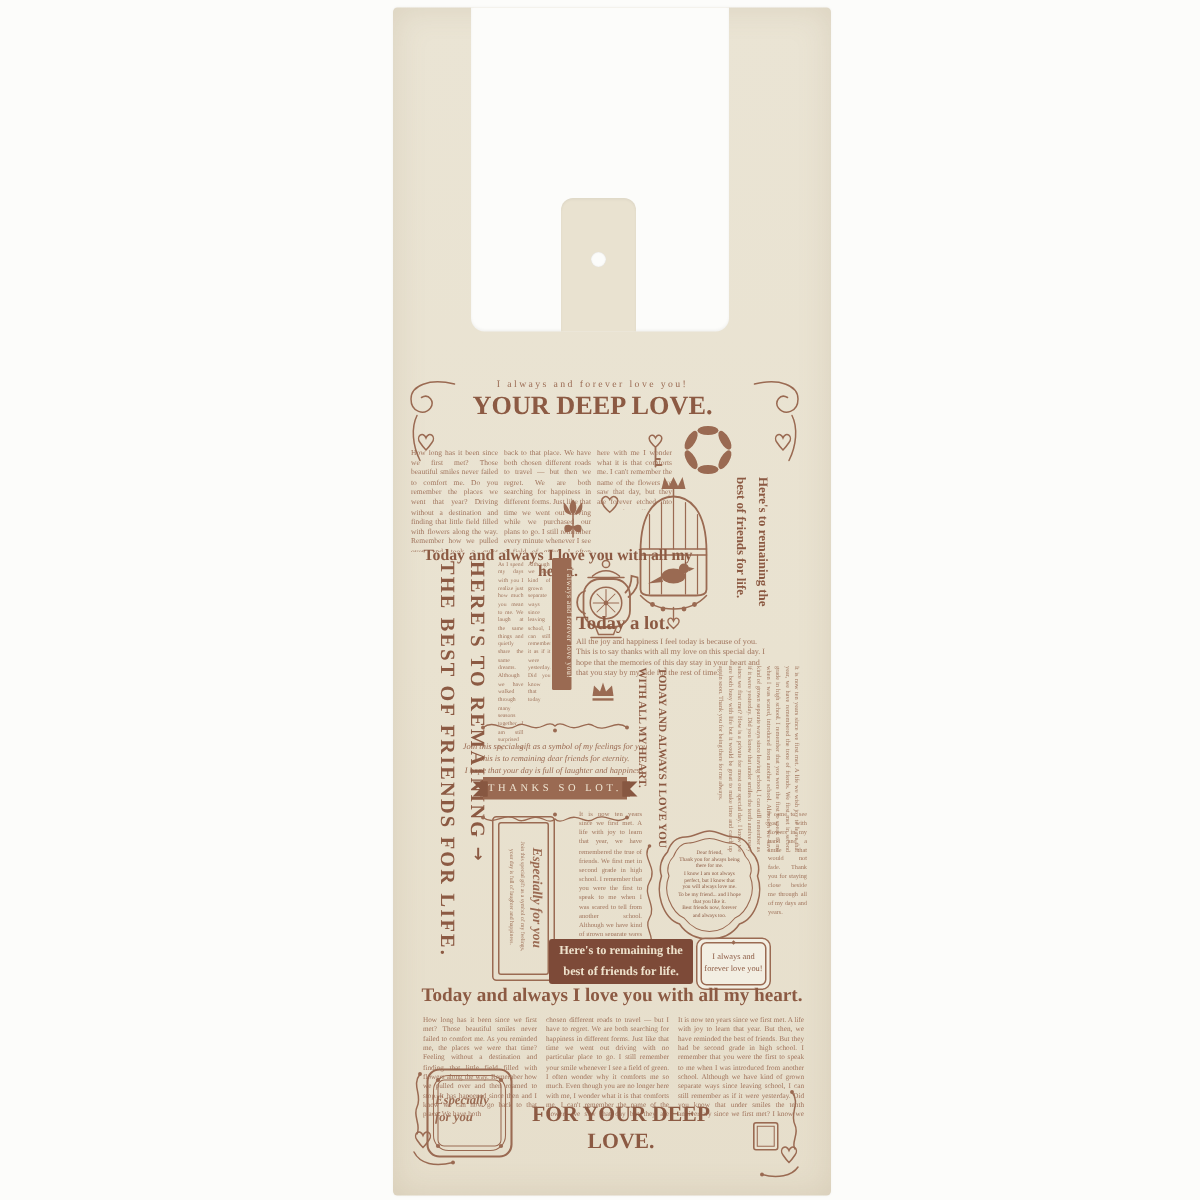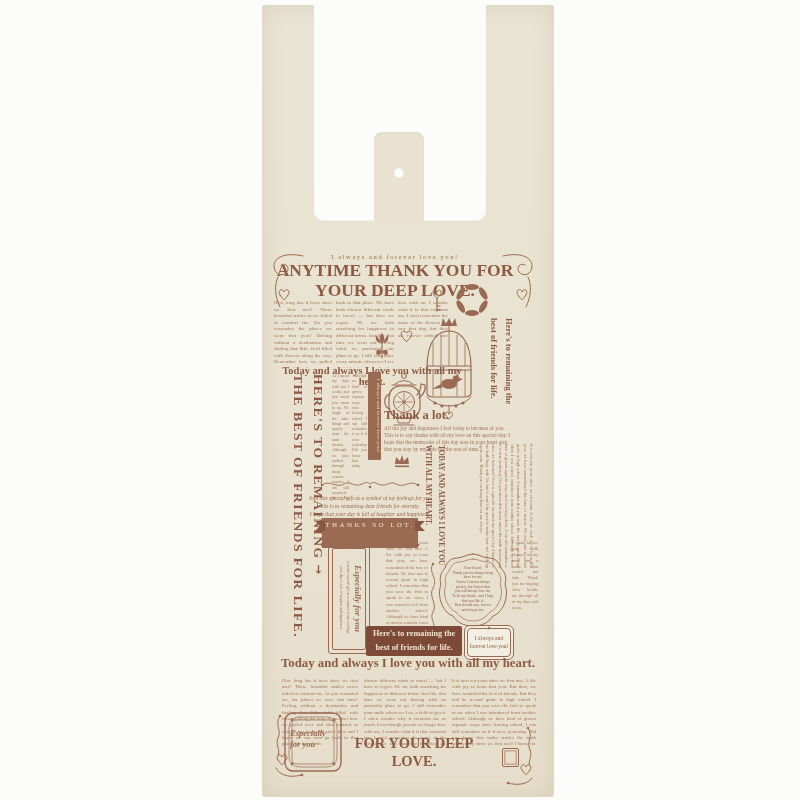--- a/index.html
+++ b/index.html
@@ -49,21 +49,21 @@
   }
   .v-right{left:214px;top:70px;width:32px;height:126px;font-size:8.6px;font-weight:bold;line-height:15px;color:#8c5a43;}
   .v-today{left:150px;top:197px;width:28px;height:128px;font-size:7.4px;font-weight:bold;line-height:13px;color:#8c5a43;}
   .v-ribbon{
     left:98px;top:124px;width:13px;height:88px;background:#9a6a52;border-radius:1px;
     font-size:5px;color:#efe5d2;text-align:center;letter-spacing:.4px;
   }
   .v-block{left:186px;top:196px;width:78px;height:124px;font-size:4.2px;line-height:1.5;color:rgba(154,106,82,.9);}
   .script-lines{left:22px;top:246px;width:156px;font-size:5.6px;line-height:1.45;font-style:italic;color:#9a6a52;}
   .ribbon{
-    left:52px;top:270px;width:96px;height:30px;background:#9a6a52;
+    left:52px;top:270px;width:96px;height:15px;background:#9a6a52;
     color:#efe5d2;font-size:7px;letter-spacing:2.4px;line-height:15px;text-align:center;font-family:Liberation Serif, serif;
   }
   .ribbon::before,.ribbon::after{
     content:"";position:absolute;top:3px;border:5px solid #875741;
   }
   .ribbon::before{left:-7px;border-left-color:transparent;}
   .ribbon::after{right:-7px;border-right-color:transparent;}
   .esp-box{
     left:58px;top:296px;width:40px;height:108px;border:1px solid #9a6a52;border-radius:3px;
     box-shadow:inset 0 0 0 1px rgba(154,106,82,.0);
@@ -104,21 +104,20 @@
     <div class="cutout">
       <div class="tab">
         <div class="hole"></div>
       </div>
     </div>
 
     <div class="print">
 
       <div class="abs ctr tagline">I always and forever love you!</div>
       <div class="abs ctr h-top">
-        <div>ANYTIME THANK YOU FOR</div>
         <div>YOUR DEEP LOVE.</div>
       </div>
 
       <div class="abs" style="left:0;top:3px;">
         <svg width="34" height="58" viewBox="0 0 34 58">
           <path class="sline" stroke-width="1" d="M33,5 C16,1 4,6 4,15 C4,24 13,26 17,21 C20,17 16,11 11,14"></path>
           <path class="sline" stroke-width="1" d="M8,26 C4,34 5,46 10,56"></path>
           <path class="sline" stroke-width="1" d="M10,44 c-3,-4 2,-8 4,-3 c2,-5 7,-1 4,3 c-2,3 -4,5 -4,5 c0,0 -2,-2 -4,-5 z"></path>
         </svg>
       </div>
@@ -218,21 +217,21 @@
           <g class="sline" stroke-width=".7">
             <path d="M22,21 L22,39 M13.5,30 L30.5,30 M16,24 L28,36 M28,24 L16,36"></path>
           </g>
           <circle class="sfill" cx="22" cy="30" r="1.6"></circle>
           <path class="sline" stroke-width="1.2" d="M37,26 C42,22 44,18 43,13 L39,12 C39,17 37,21 35,23"></path>
           <path class="sline" stroke-width="1.2" d="M8,22 C1,24 1,35 8,37"></path>
           <path class="sline" stroke-width="1" d="M15,46 L29,46 L27,51 L17,51 Z M12,53 L32,53"></path>
         </svg>
       </div>
 
-      <div class="abs" style="left:114px;top:160px;width:110px;font-size:12.5px;font-weight:bold;color:#8c5a43;">Thank a lot.</div>
+      <div class="abs" style="left:114px;top:160px;width:110px;font-size:12.5px;font-weight:bold;color:#8c5a43;">Today a lot.</div>
       <div class="abs tiny" style="left:114px;top:177px;width:128px;height:40px;overflow:hidden;font-size:5.4px;">All the joy and happiness I feel today is because of you. This is to say thanks with all my love on this special day. I hope that the memories of this day stay in your heart and that you stay by my side for the rest of time.</div>
 
       <div class="abs" style="left:123px;top:206px;">
         <svg width="18" height="14" viewBox="0 0 18 14">
           <path class="sfill" d="M2,10 L3,3 L7,7 L9,1 L11,7 L15,3 L16,10 Z"></path>
           <rect class="sfill" x="2" y="11.5" width="14" height="1.6"></rect>
         </svg>
       </div>
 
       <div class="abs" style="left:50px;top:228px;">

